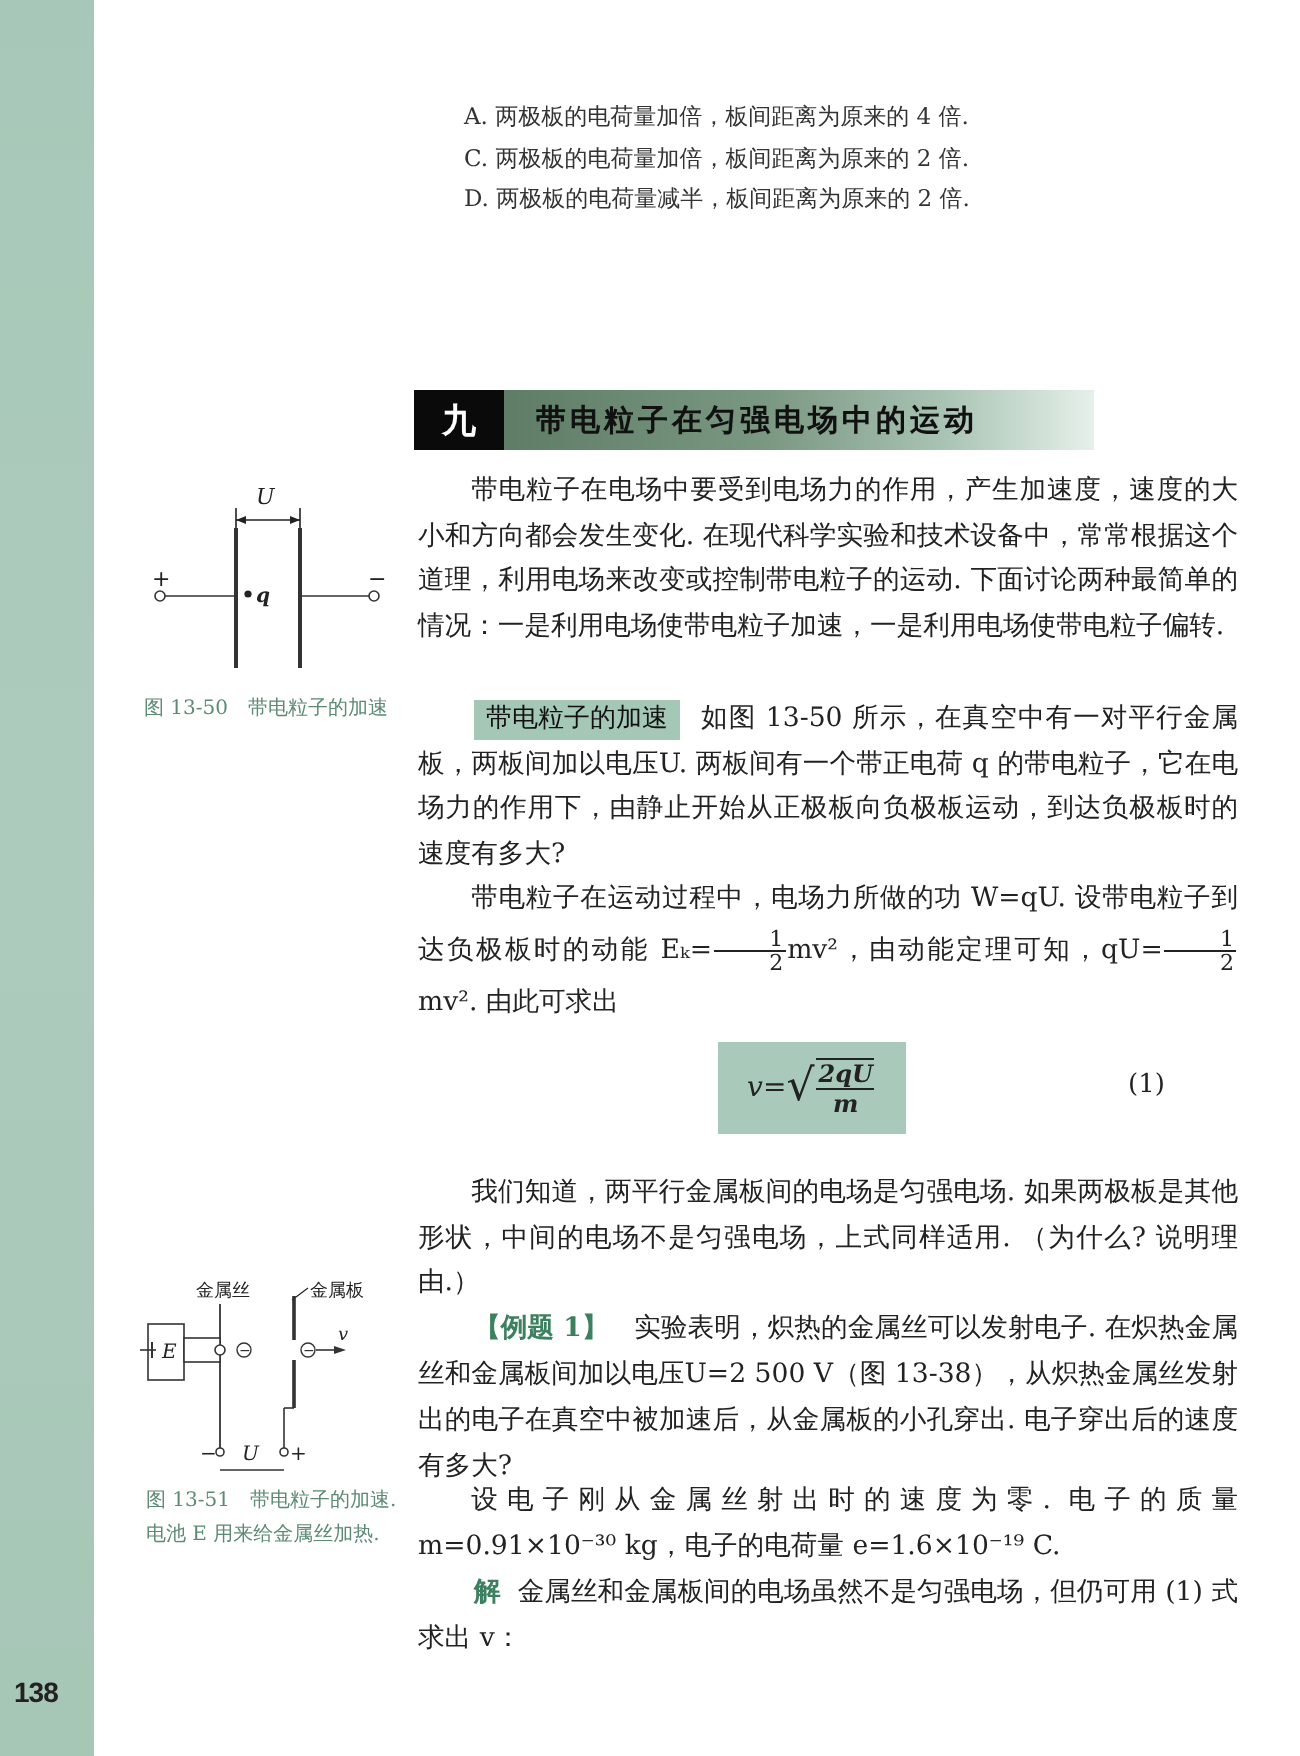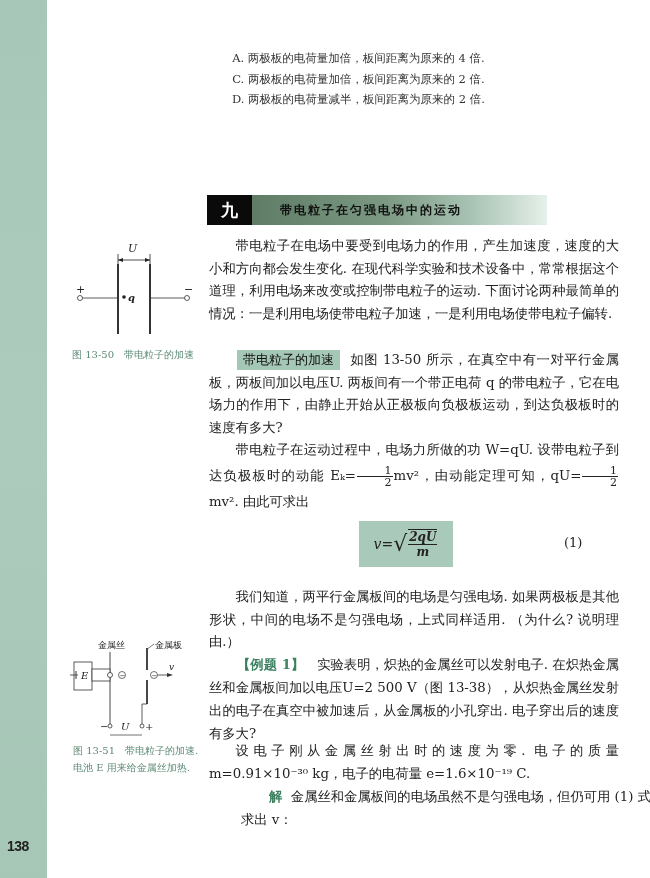--- a/index.html
+++ b/index.html
@@ -8,34 +8,34 @@
   .sidebar {
     position: absolute; left: 0; top: 0; width: 47px; height: 878px;
     background: #a9c9ba;
     background-image: linear-gradient(180deg, #a7c8b8 0%, #adcbbd 50%, #a6c6b6 100%);
   }
   .page-number {
     position: absolute; left: 7px; top: 838px; font-family: "Liberation Sans", sans-serif;
     font-size: 14px; font-weight: bold; color: #222; letter-spacing: -0.5px;
   }
   .choices { position: absolute; left: 232px; top: 48px; font-size: 11.5px; line-height: 20.5px; color: #333; }
-  .choices div { white-space: nowrap; text-align: center; }
+  .choices div { white-space: nowrap; }
 
   .section-bar {
     position: absolute; left: 207px; top: 195px; width: 340px; height: 30px;
     display: flex; align-items: stretch;
   }
   .section-num {
     width: 45px; background: #0a0a0a; color: #fff; font-family: "DejaVu Sans", sans-serif;
     font-size: 17px; font-weight: bold; display: flex; align-items: center; justify-content: center;
   }
   .section-title {
     flex: 1; background: linear-gradient(90deg, #5f7c66 0%, #7b9882 45%, #a9c4b4 75%, #e6f0ea 100%);
-    font-family: "DejaVu Sans", sans-serif; font-weight: bold; font-size: 12px; color: #111;
-    display: flex; align-items: center; padding-left: 28px; letter-spacing: 2px;
+    font-family: "DejaVu Sans", sans-serif; font-weight: bold; font-size: 15px; color: #111;
+    display: flex; align-items: center; padding-left: 16px; letter-spacing: 2px;
   }
 
   .para { position: absolute; left: 209px; width: 410px; font-size: 13.3px; line-height: 22.5px; color: #222; text-align: justify; }
   .indent { text-indent: 2em; }
   .hl-tag {
     display: inline-block; background: #a5c7b6; font-family: "DejaVu Sans", sans-serif; font-weight: normal;
     font-size: 13px; padding: 0 6px; line-height: 20px; margin-left: 28px; margin-right: 10px; color: #111;
   }
   .frac { display: inline-flex; flex-direction: column; vertical-align: middle; text-align: center; font-size: 11px; line-height: 11px; margin: 0 1px; }
   .frac .num { border-bottom: 1px solid #222; padding: 0 1px; }
@@ -149,15 +149,15 @@
 </svg>
 <div class="caption" style="left:73px; top:743px;">图 13-51　带电粒子的加速.</div>
 <div class="caption" style="left:73px; top:760px;">电池 E 用来给金属丝加热.</div>
 
 <div class="para" style="top:653px; line-height:23px;">
   <span style="margin-left:28px;" class="example-label">【例题 1】</span>&nbsp;&nbsp;&nbsp;<span>实验表明，炽热的金属丝可以发射电子. 在炽热金属丝和金属板间加以电压U=2 500 V（图 13-38），从炽热金属丝发射出的电子在真空中被加速后，从金属板的小孔穿出. 电子穿出后的速度有多大?</span>
 </div>
 
 <div class="para indent" style="top:740px;">设电子刚从金属丝射出时的速度为零. 电子的质量 m=0.91×10⁻³⁰ kg，电子的电荷量 e=1.6×10⁻¹⁹ C.</div>
 
-<div class="para" style="top:786px;margin-left:32px;">
+<div class="para" style="top:786px;">
   <span style="margin-left:28px;" class="solve-label">解</span>&nbsp;&nbsp;<span>金属丝和金属板间的电场虽然不是匀强电场，但仍可用 (1) 式求出 v：</span>
 </div>
 
 </body></html>

